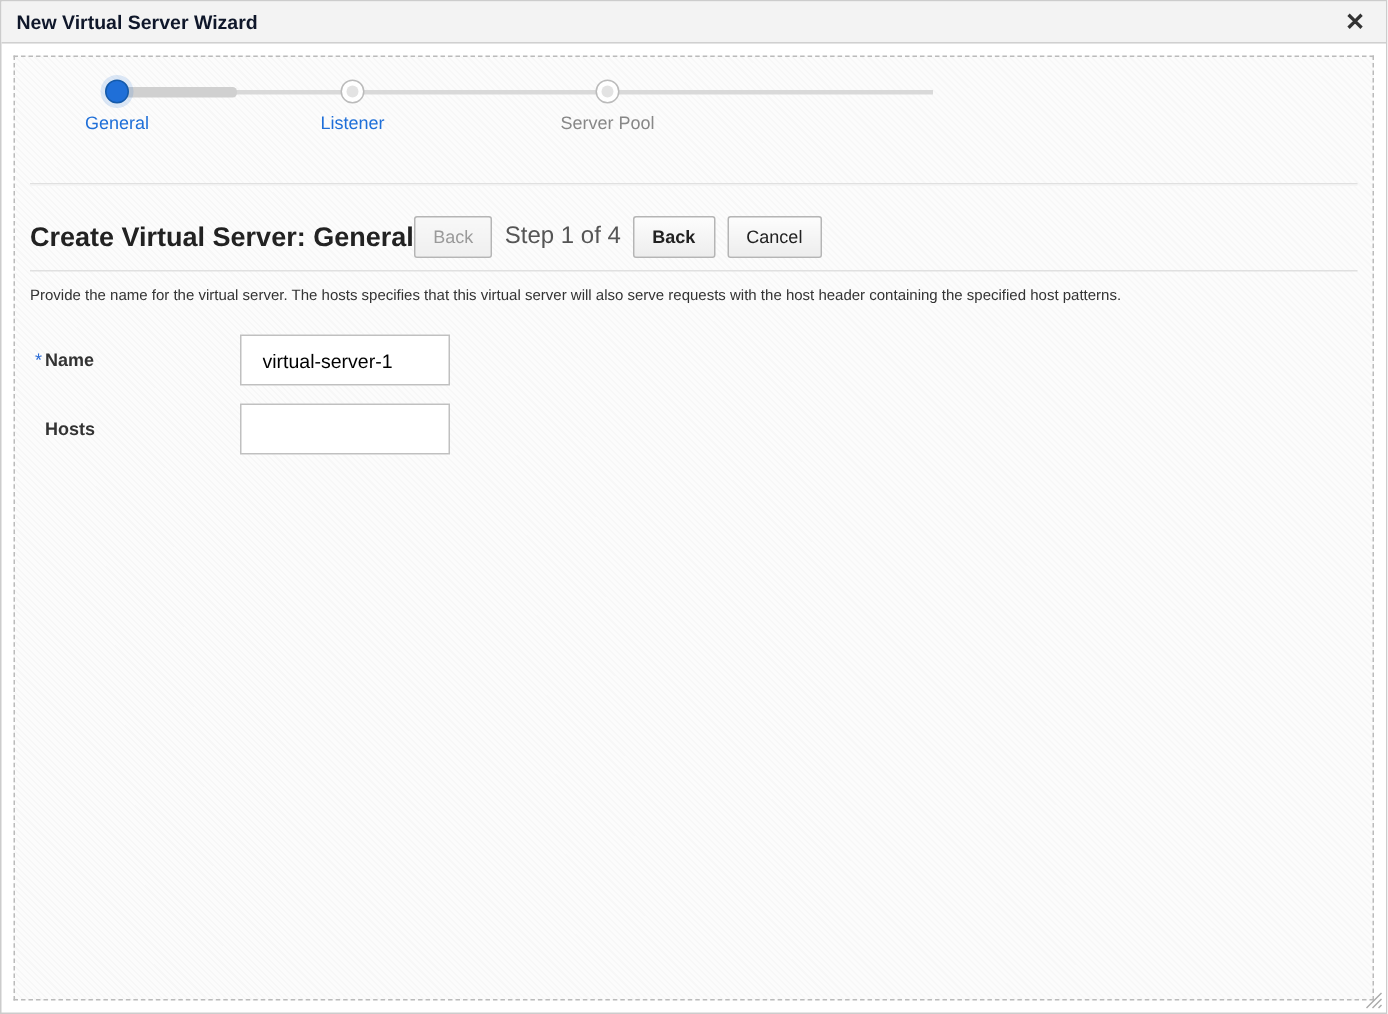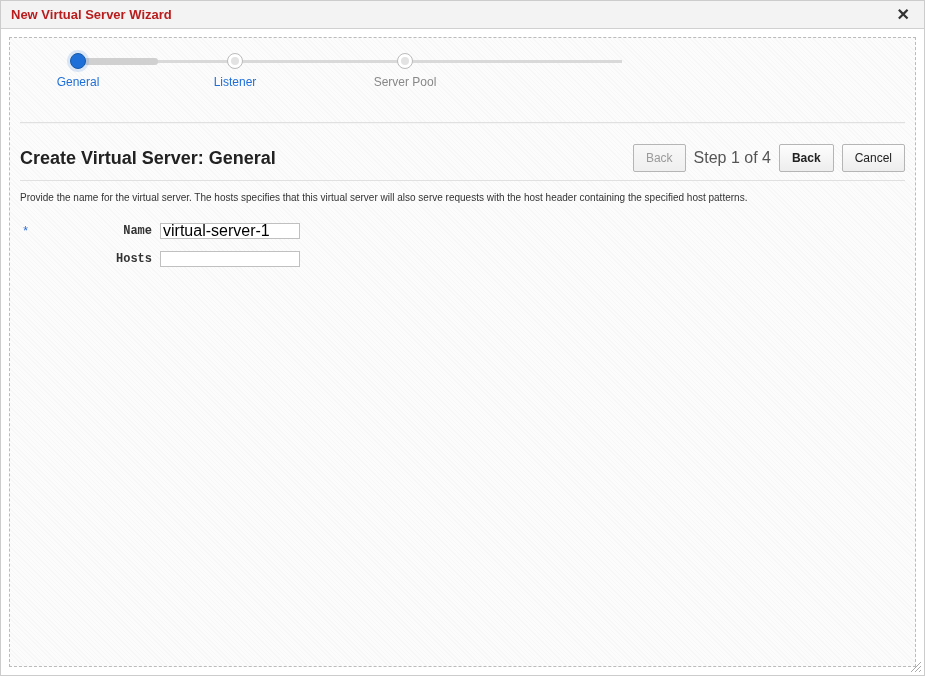--- a/index.html
+++ b/index.html
@@ -28,21 +28,21 @@
       background: #f3f3f3;
       border-bottom: 1px solid #d0d0d0;
       display: flex;
       align-items: center;
       padding: 0 10px;
       justify-content: space-between;
     }
     .titlebar-title {
       font-weight: bold;
       font-size: 13px;
-      color: #b91c1c;
+      color: #0f172a;
     }
     .close-x {
       font-size: 16px;
       color: #333;
       cursor: pointer;
       font-weight: bold;
       padding: 0 4px;
     }
     .dialog-body {
       position: absolute;
@@ -125,21 +125,20 @@
       color: #1f6fd8;
     }
     .divider-line {
       border-top: 1px solid #e0e0e0;
       border-bottom: 1px solid #f5f5f5;
       margin: 20px 0 10px 0;
     }
     .page-header {
       display: flex;
       align-items: center;
-      justify-content: space-between;
       margin-top: 20px;
       margin-bottom: 8px;
     }
     .page-heading {
       font-size: 18px;
       font-weight: bold;
       color: #222;
     }
     .button-row {
       display: flex;
@@ -188,33 +187,32 @@
     }
     .form-row .req {
       color: #2b6cd6;
       width: 8px;
       text-align: right;
       margin-right: 2px;
       font-size: 12px;
     }
     .form-row label {
       width: 130px;
-      text-align: right;
+      text-align: left;
       font-weight: bold;
       font-size: 12px;
       color: #333;
       padding-right: 8px;
-      font-family: Liberation Mono, monospace;
     }
     .form-row input[type="text"] {
       width: 140px;
-      height: 16px;
+      height: 34px;
       border: 1px solid #c0c0c0;
-      padding: 2px 2px;
-      font-size: 16px;
+      padding: 2px 14px;
+      font-size: 13px;
       background: #fff;
     }
     .resize-handle {
       position: absolute;
       right: 2px;
       bottom: 2px;
       width: 14px;
       height: 14px;
       cursor: nwse-resize;
       color: #999;

